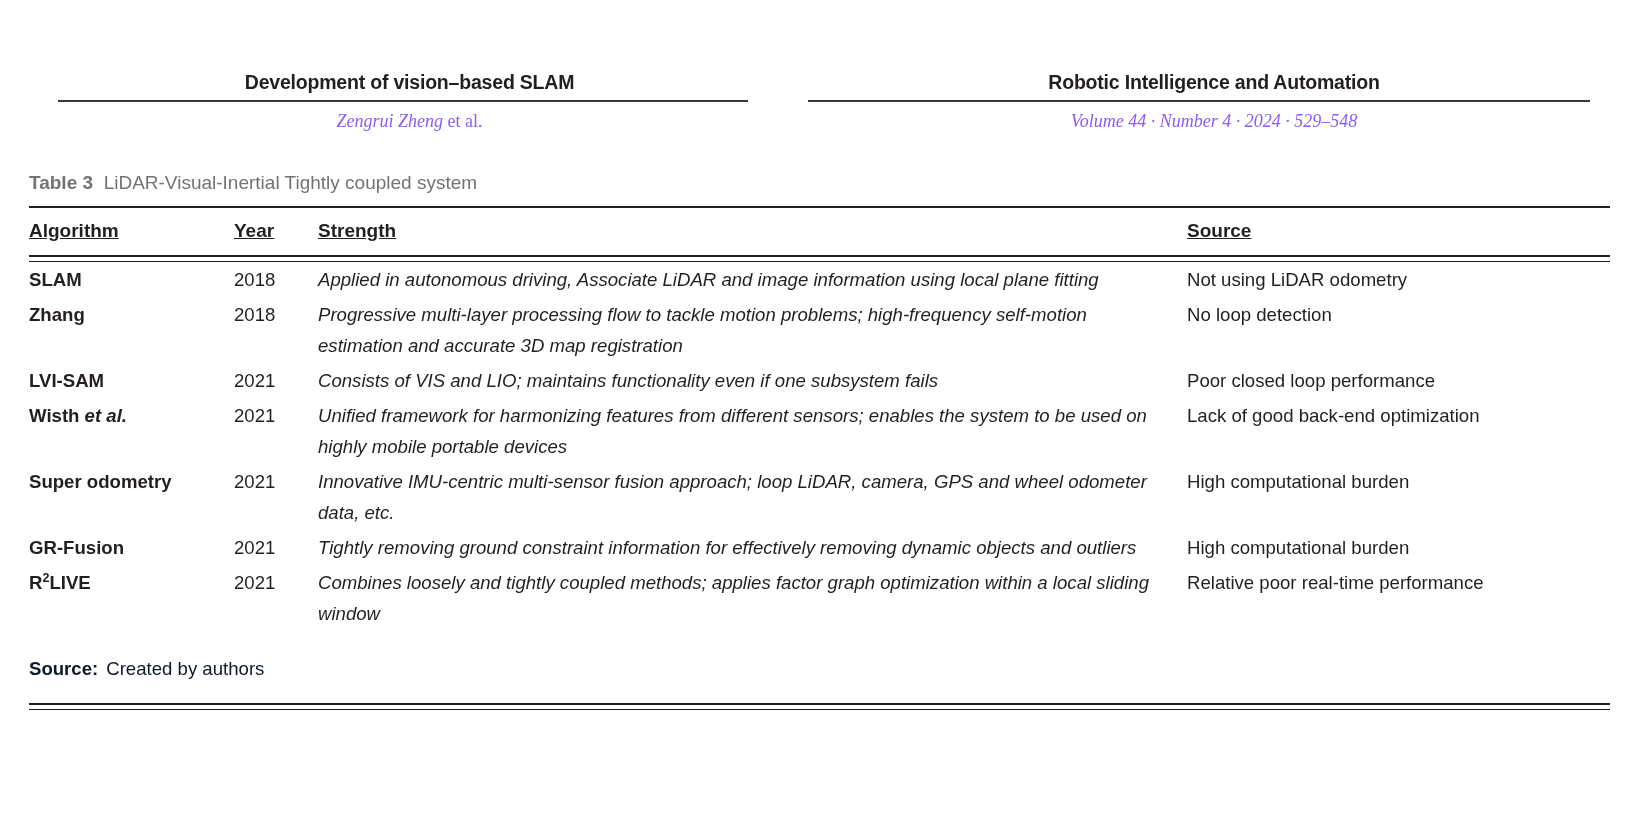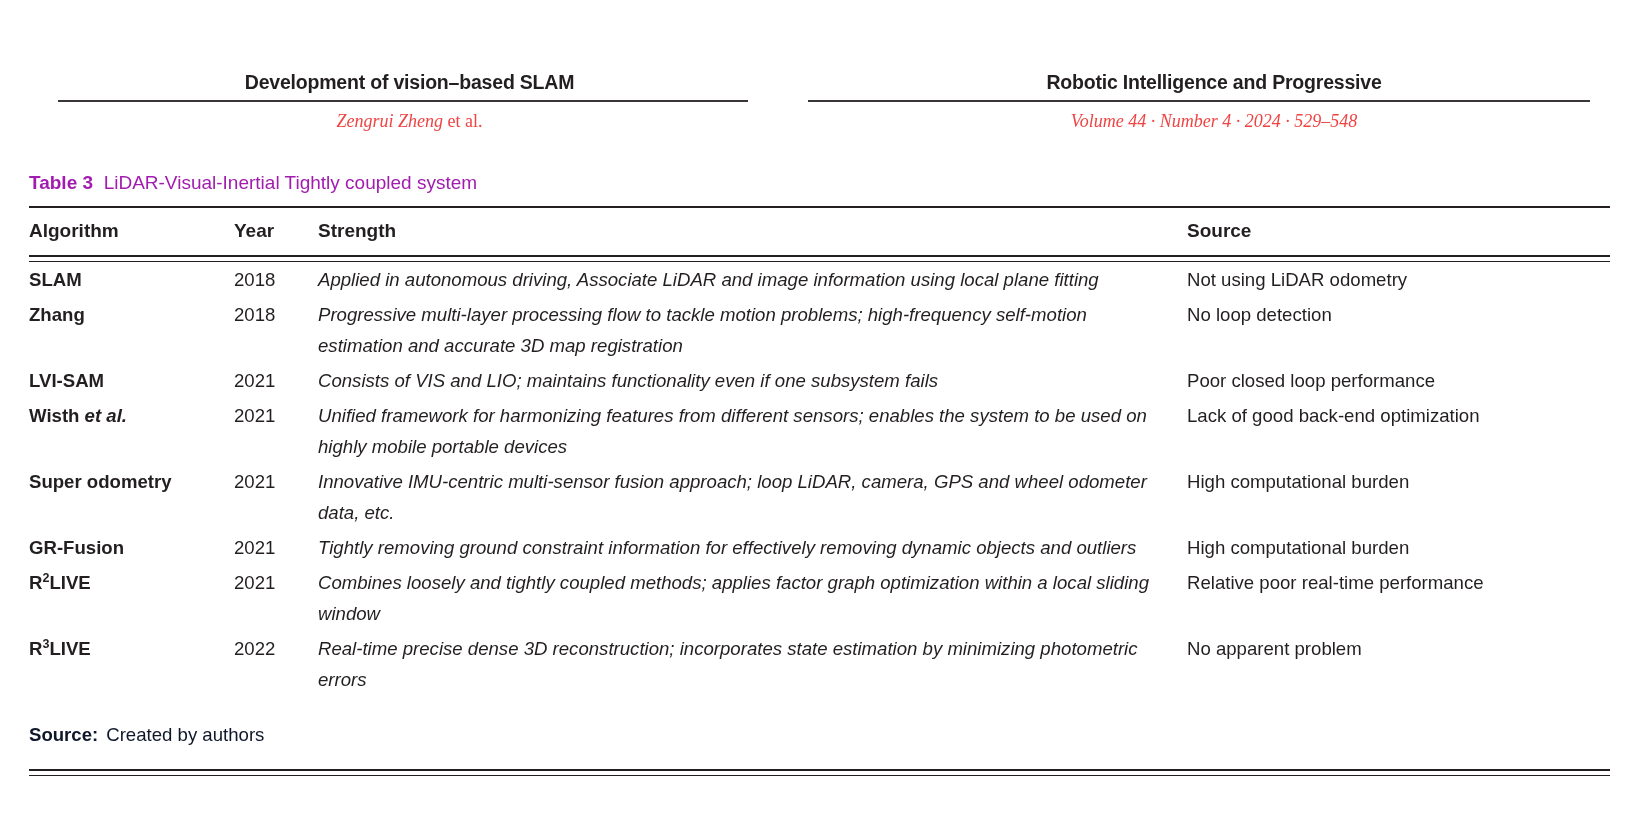--- a/index.html
+++ b/index.html
@@ -52,39 +52,39 @@
     margin-bottom: 8px;
   }
   .runhead-col.left  .runhead-rule { margin-left: 29px;  margin-right: 42px; }
   .runhead-col.right .runhead-rule { margin-left: 18px;  margin-right: 48px; }
 
   .runhead-sub {
     font-family: "Liberation Serif", serif;
     font-style: italic;
     font-size: 18px;
     line-height: 22px;
-    color: #ef4444;
+    color: #8b5cf6;
     white-space: nowrap;
   }
   .runhead-sub .upright {
     font-style: normal;
   }
 
   
   .table-block {
     position: absolute;
     left: 29px;
     top: 123px;
     width: 1581px;
   }
 
   .table-caption {
     font-size: 19px;
     line-height: 24px;
-    color: #a21caf;
+    color: #737373;
     margin-bottom: 11px;
     white-space: nowrap;
   }
   .table-caption .cap-label {
     font-weight: bold;
   }
 
   .rule-thick {
     height: 0;
     border-top: 2.4px solid #231f20;
@@ -106,20 +106,21 @@
   table.tbl col.c-prob { width: 423px; }
 
   table.tbl th {
     text-align: left;
     vertical-align: top;
     font-size: 19px;
     font-weight: bold;
     line-height: 24px;
     padding: 11px 0 12px 0;
     color: #231f20;
+    text-decoration: underline;
   }
   table.tbl td {
     text-align: left;
     vertical-align: top;
     font-size: 18.6px;
     line-height: 31px;
     padding: 0;
     color: #231f20;
   }
   table.tbl tr.datarow td {
@@ -161,21 +162,21 @@
 
   <div class="runhead">
 
     <div class="runhead-col left">
       <div class="runhead-title">Development of vision–based SLAM</div>
       <div class="runhead-rule"></div>
       <div class="runhead-sub"><span>Zengrui Zheng</span><span class="upright">&nbsp;</span><span class="upright">et al.</span></div>
     </div>
 
     <div class="runhead-col right">
-      <div class="runhead-title">Robotic Intelligence and Progressive</div>
+      <div class="runhead-title">Robotic Intelligence and Automation</div>
       <div class="runhead-rule"></div>
       <div class="runhead-sub">Volume 44 · Number 4 · 2024 · 529–548</div>
     </div>
 
   </div>
 
   <div class="table-block">
 
     <div class="table-caption"><span class="cap-label">Table 3</span>&nbsp;&nbsp;<span>LiDAR-Visual-Inertial Tightly coupled system</span></div>
 
@@ -251,26 +252,20 @@
           <td class="prob">High computational burden</td>
         </tr>
 
         <tr class="datarow">
           <td class="alg"><span>R</span><sup>2</sup><span>LIVE</span></td>
           <td class="year">2021</td>
           <td class="str">Combines loosely and tightly coupled methods; applies factor graph optimization within a local sliding window</td>
           <td class="prob">Relative poor real-time performance</td>
         </tr>
 
-        <tr class="datarow">
-          <td class="alg"><span>R</span><sup>3</sup><span>LIVE</span></td>
-          <td class="year">2022</td>
-          <td class="str">Real-time precise dense 3D reconstruction; incorporates state estimation by minimizing photometric errors</td>
-          <td class="prob">No apparent problem</td>
-        </tr>
 
       </tbody>
     </table>
 
     <div class="src"><span class="src-label">Source:</span><span class="src-value">Created by authors</span></div>
 
     <div class="rule-double"></div>
 
   </div>
 

